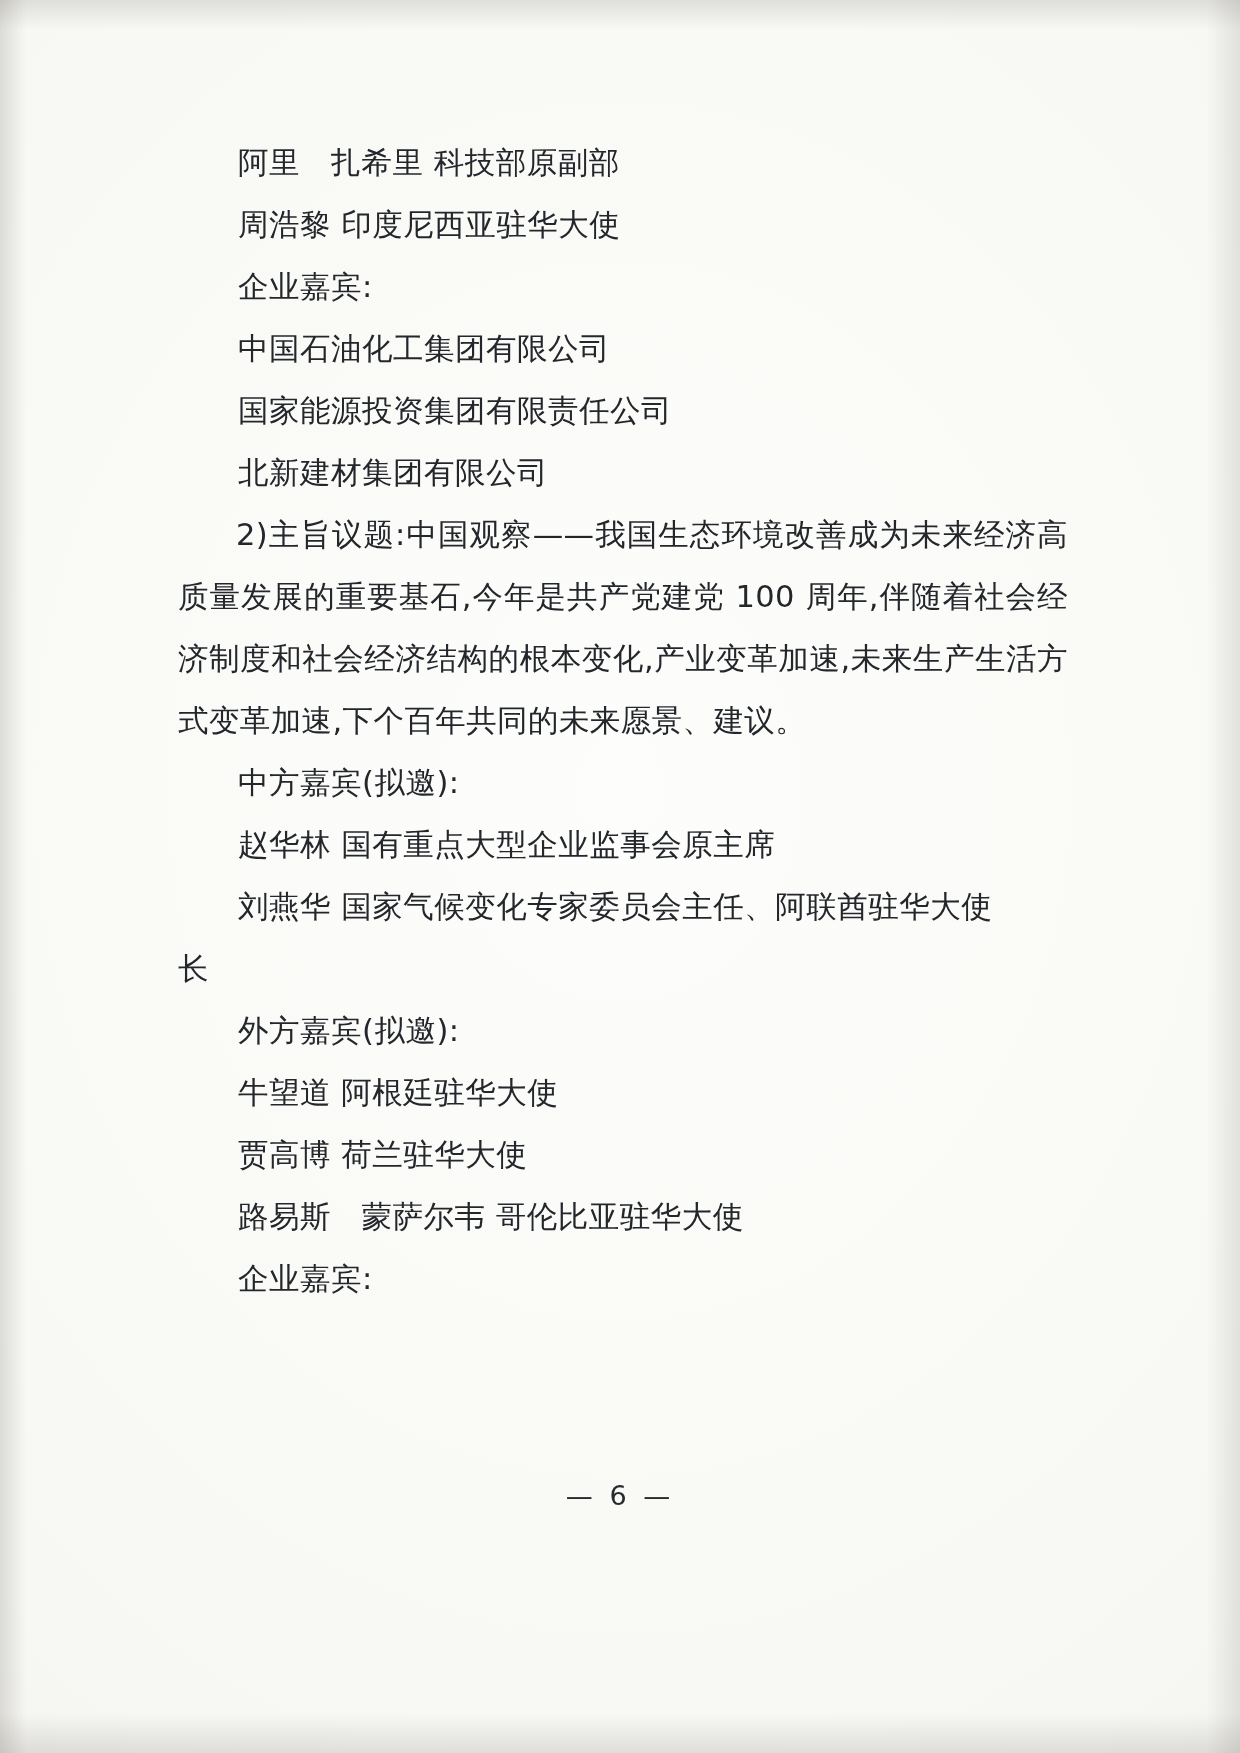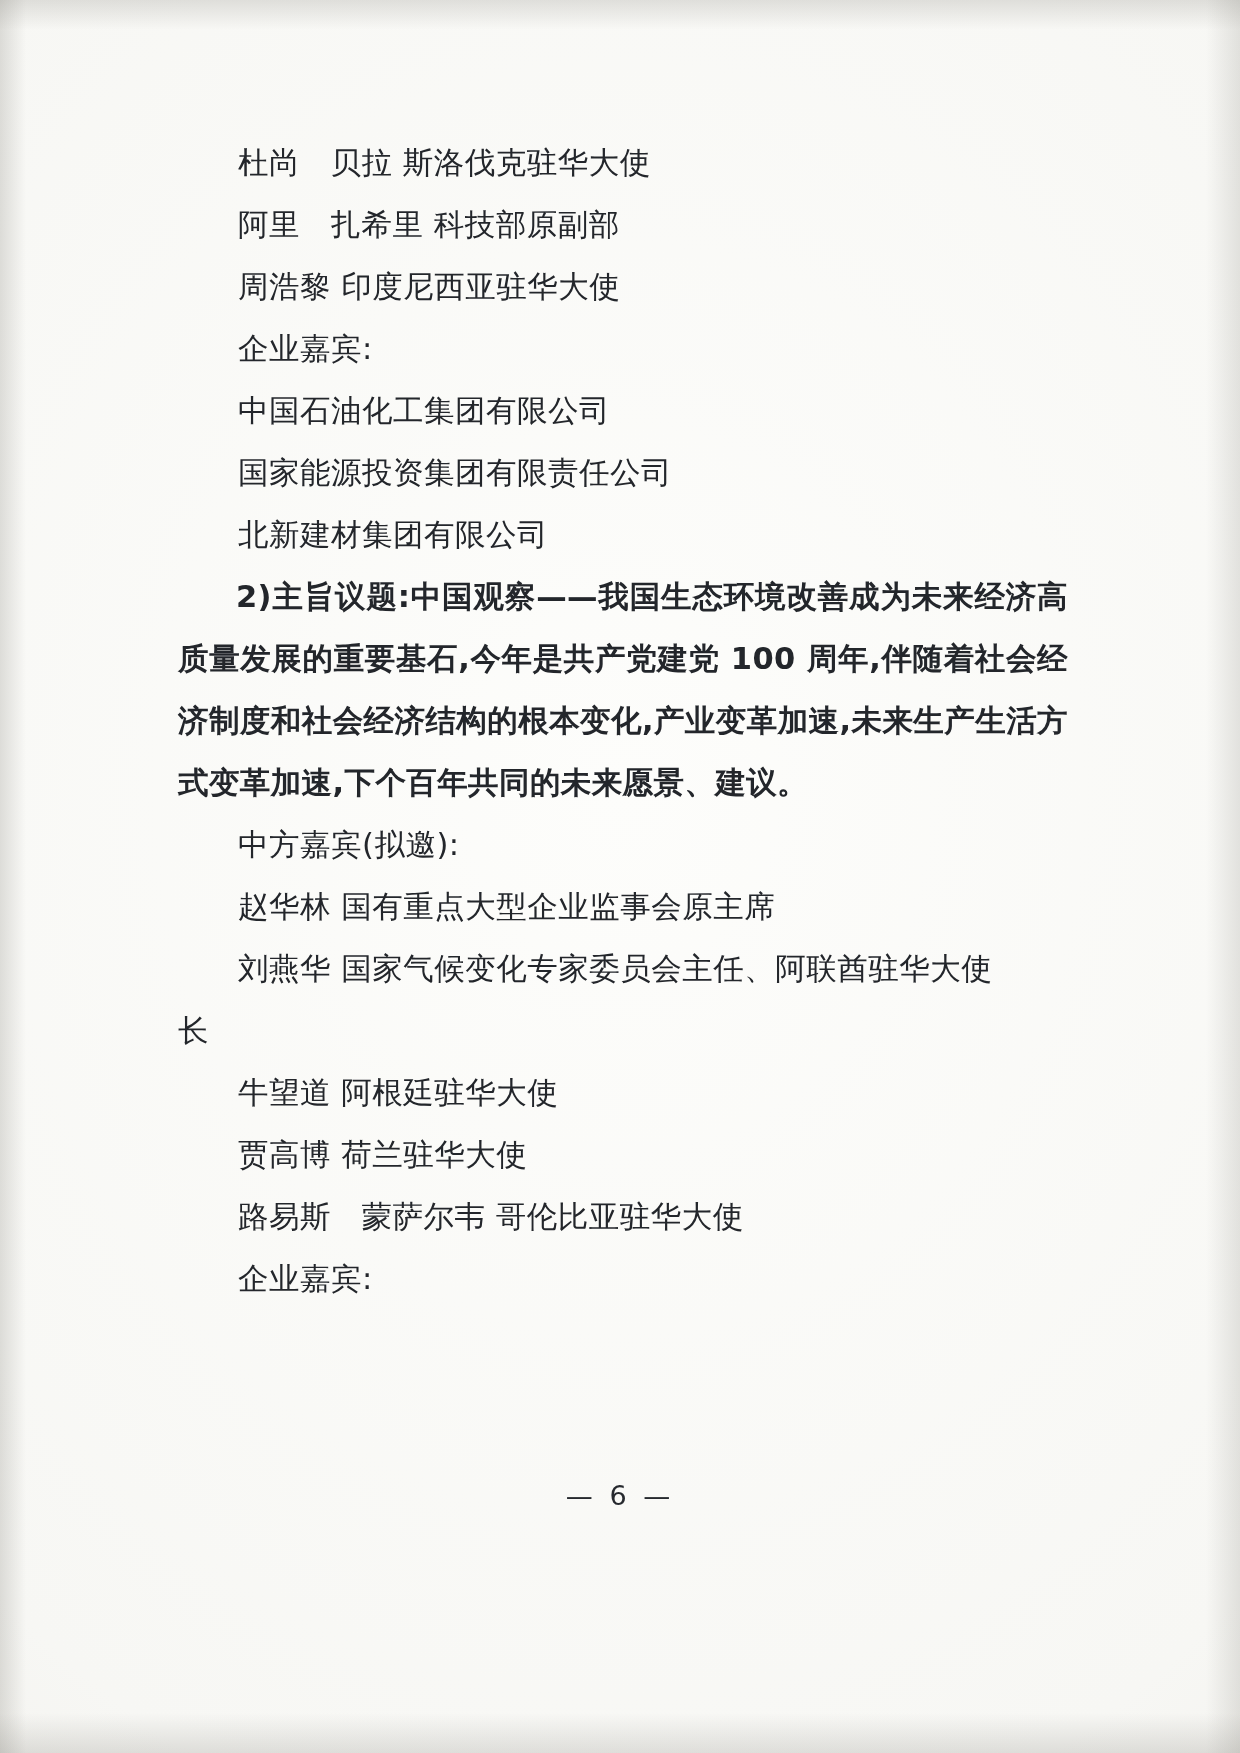--- a/index.html
+++ b/index.html
@@ -64,21 +64,20 @@
     padding-left: 60px;
   }
   .para {
     font-size: 30.5px;
     line-height: 62px;
     color: #23262b;
     letter-spacing: 0.4px;
     text-align: justify;
     text-justify: inter-character;
     font-family: "DejaVu Sans", "Liberation Sans", sans-serif;
-    font-weight: bold;
   }
   .para .first {
     padding-left: 58px;
   }
 
   .page-number {
     position: absolute;
     left: 0;
     right: 0;
     top: 1480px;
@@ -93,34 +92,34 @@
 <body>
 
 <div class="page">
   <div class="scan-edge-left"></div>
   <div class="scan-edge-top"></div>
   <div class="scan-edge-right"></div>
   <div class="scan-edge-bottom"></div>
 
   <div class="body-area">
 
-    <div class="line indent">杜尚   贝拉 斯洛伐克驻华大使</div>
     <div class="line indent">阿里   扎希里 科技部原副部</div>
     <div class="line indent">周浩黎 印度尼西亚驻华大使</div>
     <div class="line indent">企业嘉宾:</div>
     <div class="line indent">中国石油化工集团有限公司</div>
     <div class="line indent">国家能源投资集团有限责任公司</div>
     <div class="line indent">北新建材集团有限公司</div>
 
     <div class="para"><span class="first">2)主旨议题:中国观察——我国生态环境改善成为未来经济高质量发展的重要基石,今年是共产党建党 100 周年,伴随着社会经济制度和社会经济结构的根本变化,产业变革加速,未来生产生活方式变革加速,下个百年共同的未来愿景、建议。</span></div>
 
     <div class="line indent">中方嘉宾(拟邀):</div>
     <div class="line indent">赵华林 国有重点大型企业监事会原主席</div>
     <div class="line indent">刘燕华 国家气候变化专家委员会主任、阿联酋驻华大使</div>
     <div class="line">长</div>
+    <div class="line indent">外方嘉宾(拟邀):</div>
     <div class="line indent">牛望道 阿根廷驻华大使</div>
     <div class="line indent">贾高博 荷兰驻华大使</div>
     <div class="line indent">路易斯   蒙萨尔韦 哥伦比亚驻华大使</div>
     <div class="line indent">企业嘉宾:</div>
 
   </div>
 
   <div class="page-number">— 6 —</div>
 </div>
 

